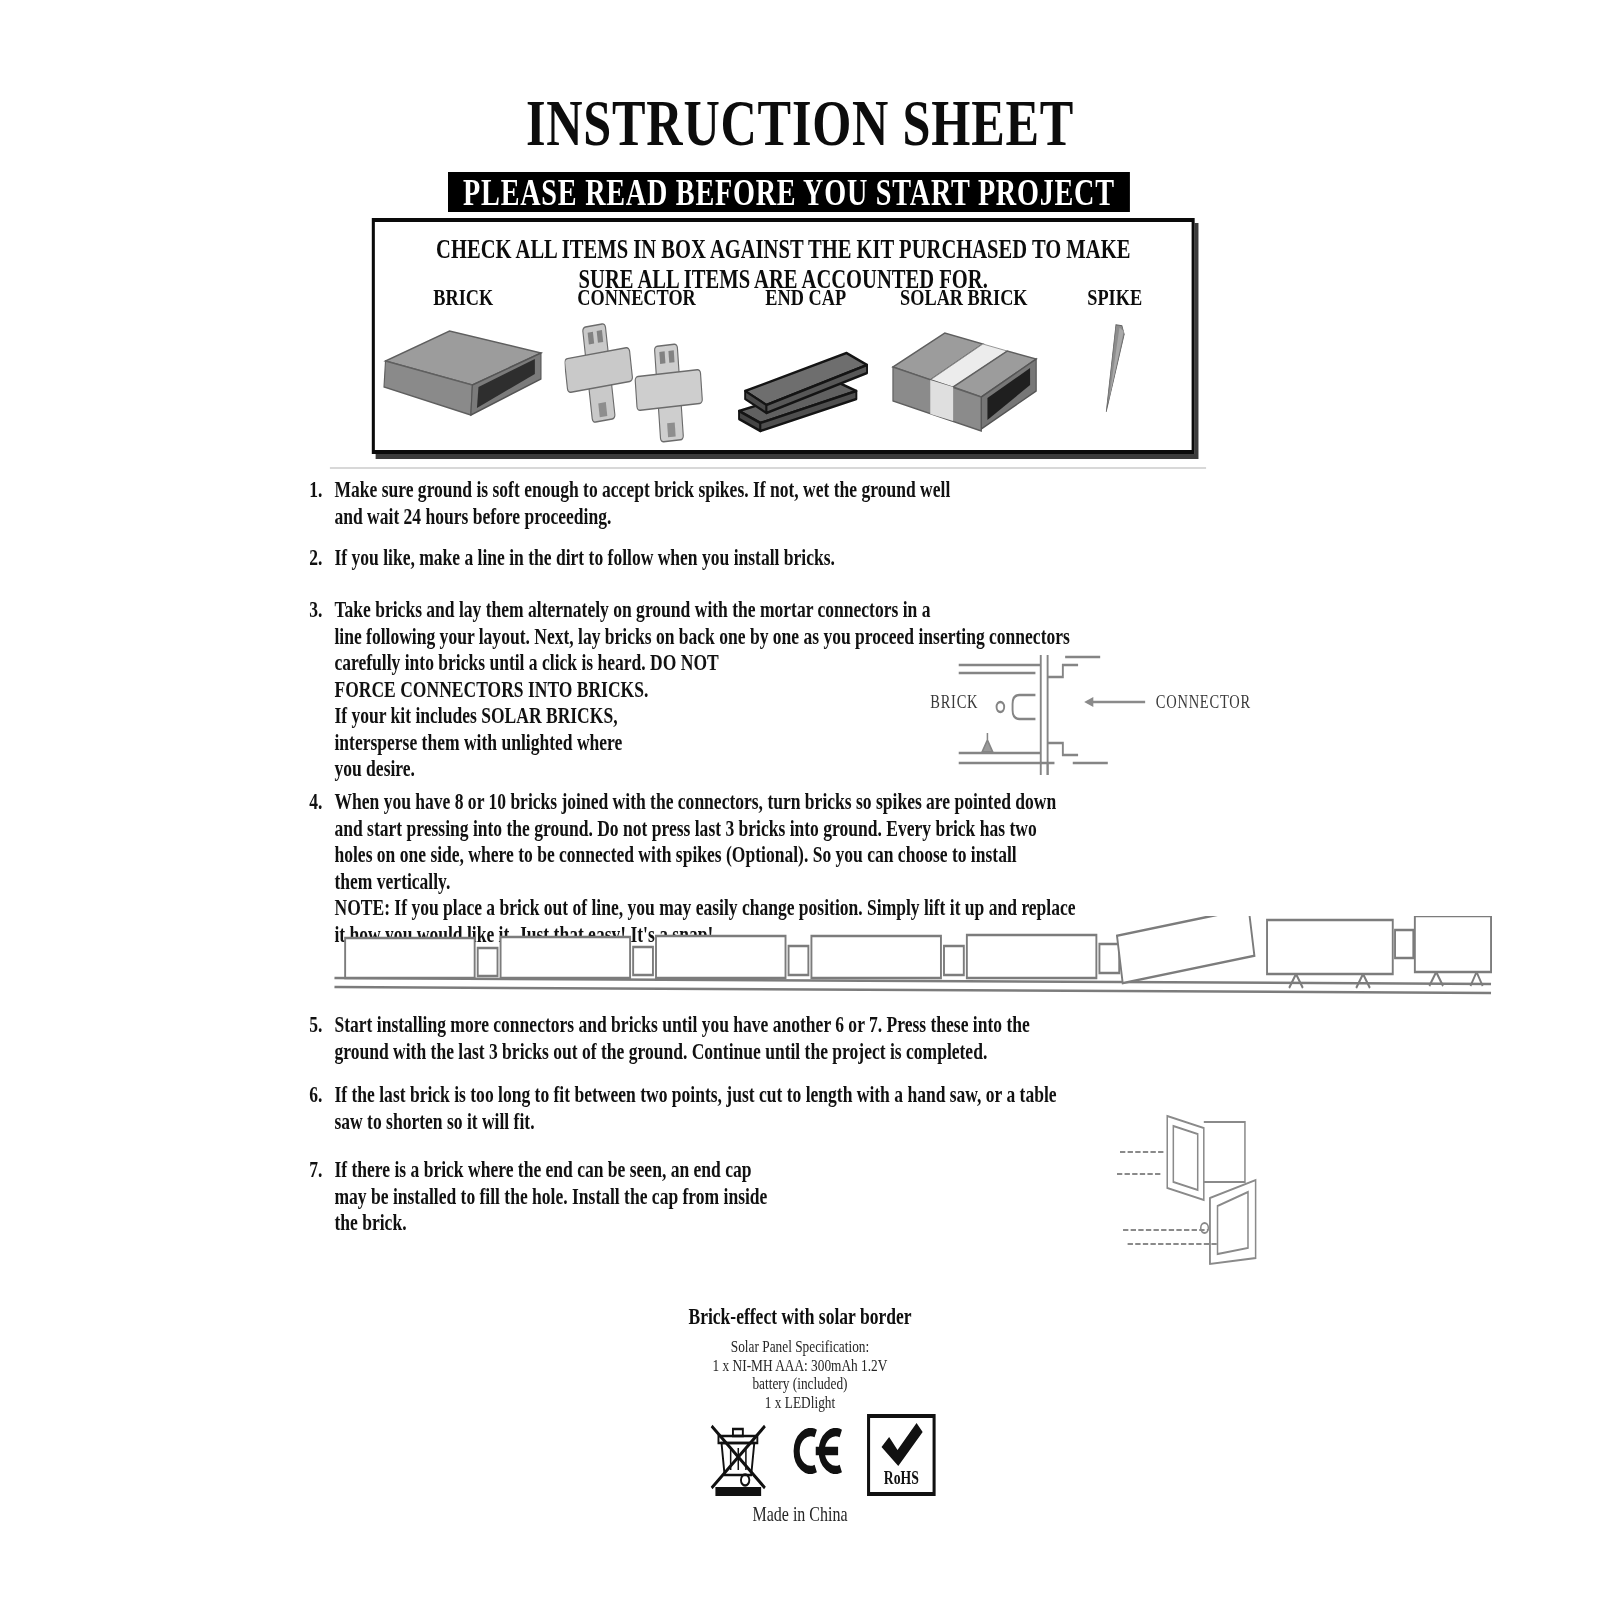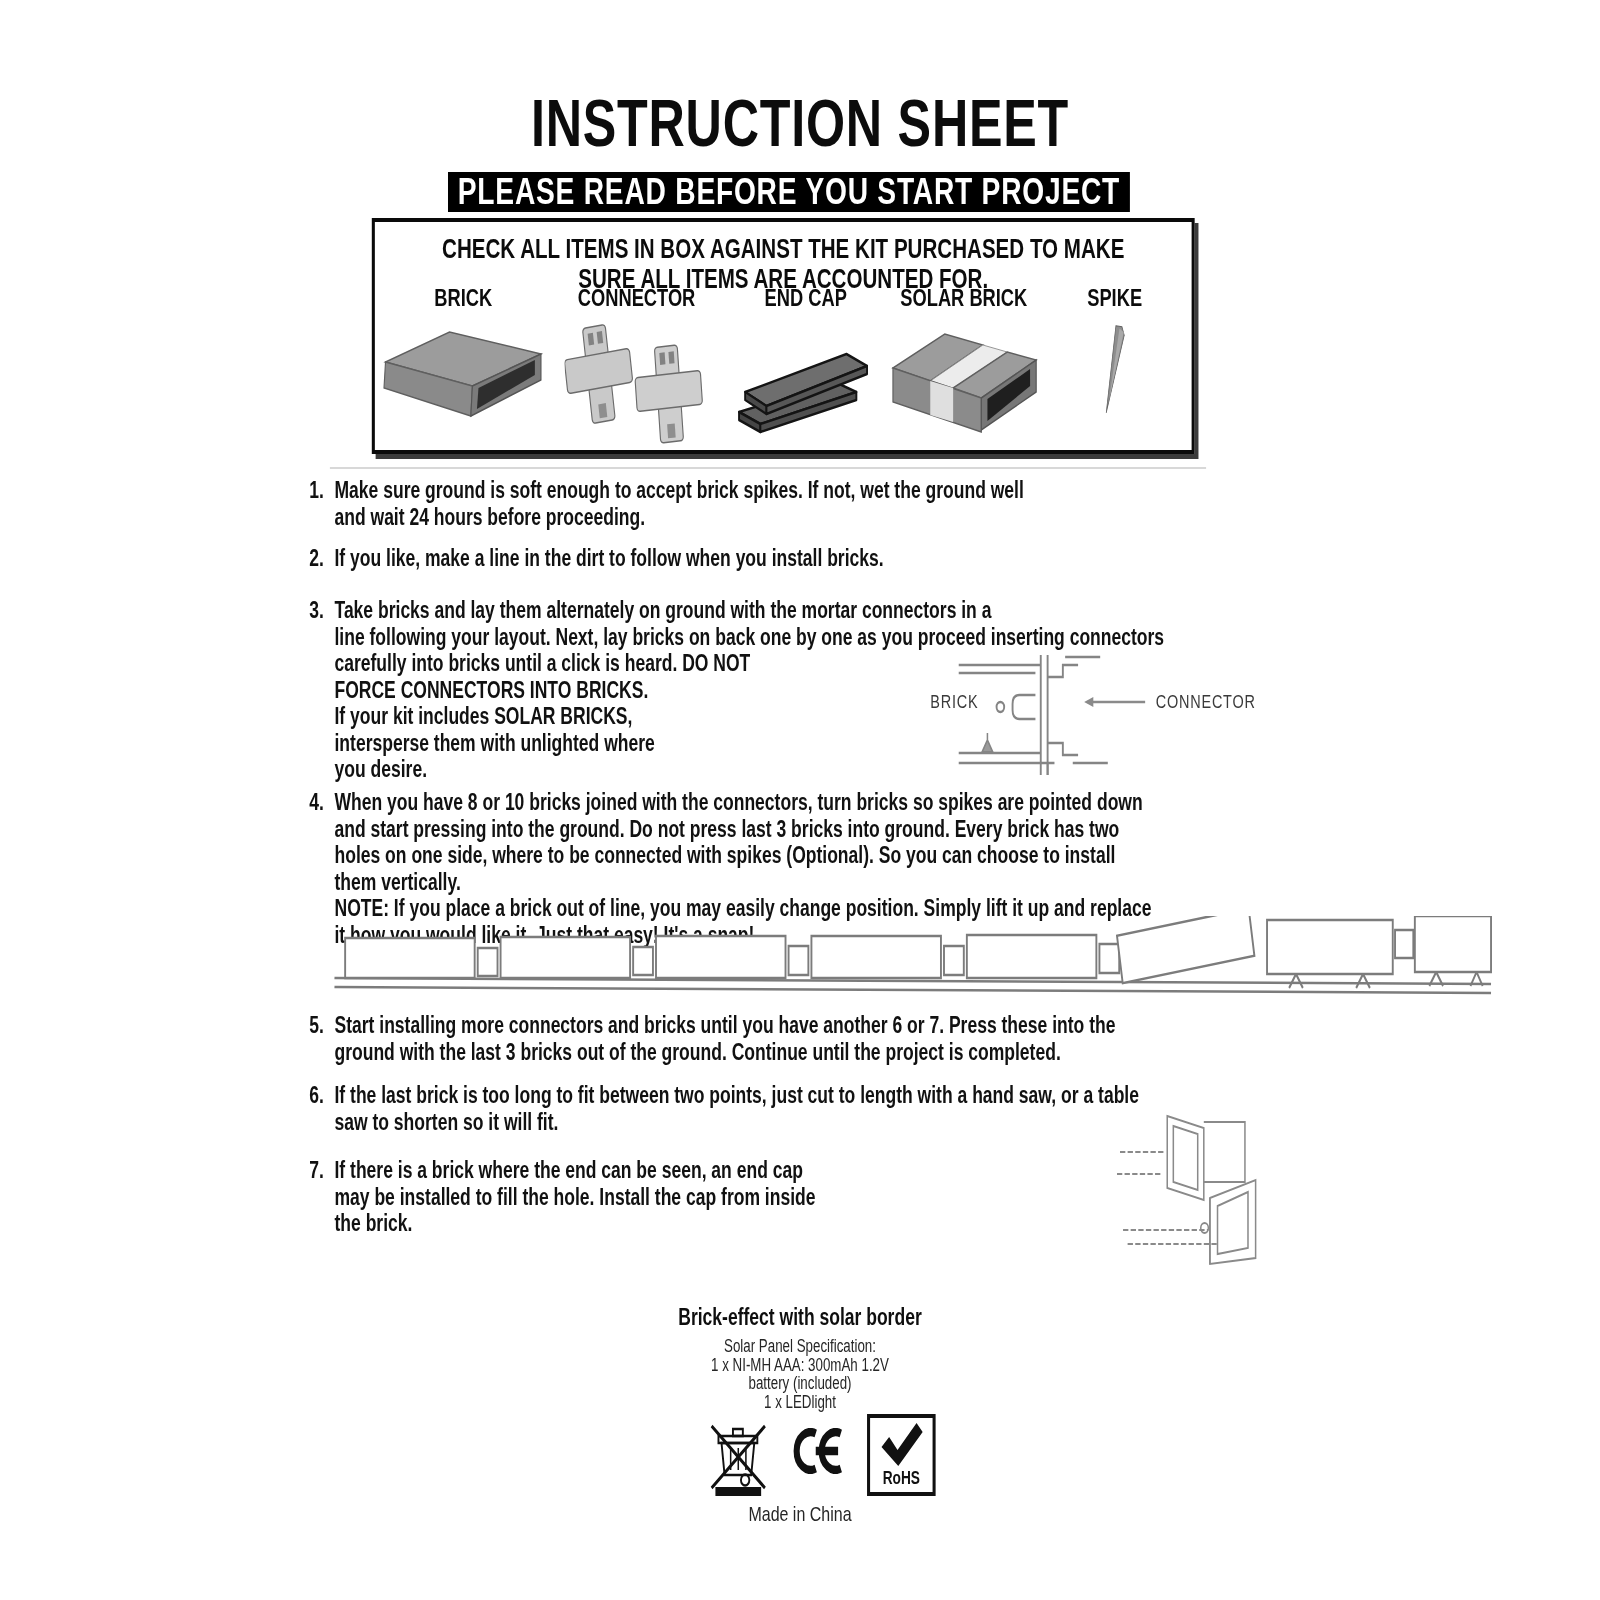--- a/index.html
+++ b/index.html
@@ -1,17 +1,17 @@
 <!DOCTYPE html>
 <html><head>
 <meta charset="utf-8">
 <style>
   html,body { margin:0; padding:0; background:#fff; }
   .sheet { position:relative; width:1600px; height:1600px; background:#ffffff; overflow:hidden;
-           font-family:Liberation Sans, sans-serif; color:#111; }
+           font-family:Liberation Serif, serif; color:#111; }
   
   .squeeze { position:absolute; left:0; top:0; width:2100px; height:1600px;
              transform:scaleX(0.7619); transform-origin:0 0; }
 
   .title { position:absolute; top:90px; left:0; width:2100px; margin:0; text-align:center;
            font-size:66px; line-height:1; font-weight:bold; letter-spacing:1px; color:#0c0c0c; }
 
   .banner { position:absolute; top:172px; left:588px; width:895px; height:40px; background:#000;
             display:flex; align-items:center; justify-content:center; }
   .banner span { color:#fff; font-weight:bold; font-size:37px; letter-spacing:1px; white-space:nowrap; }

